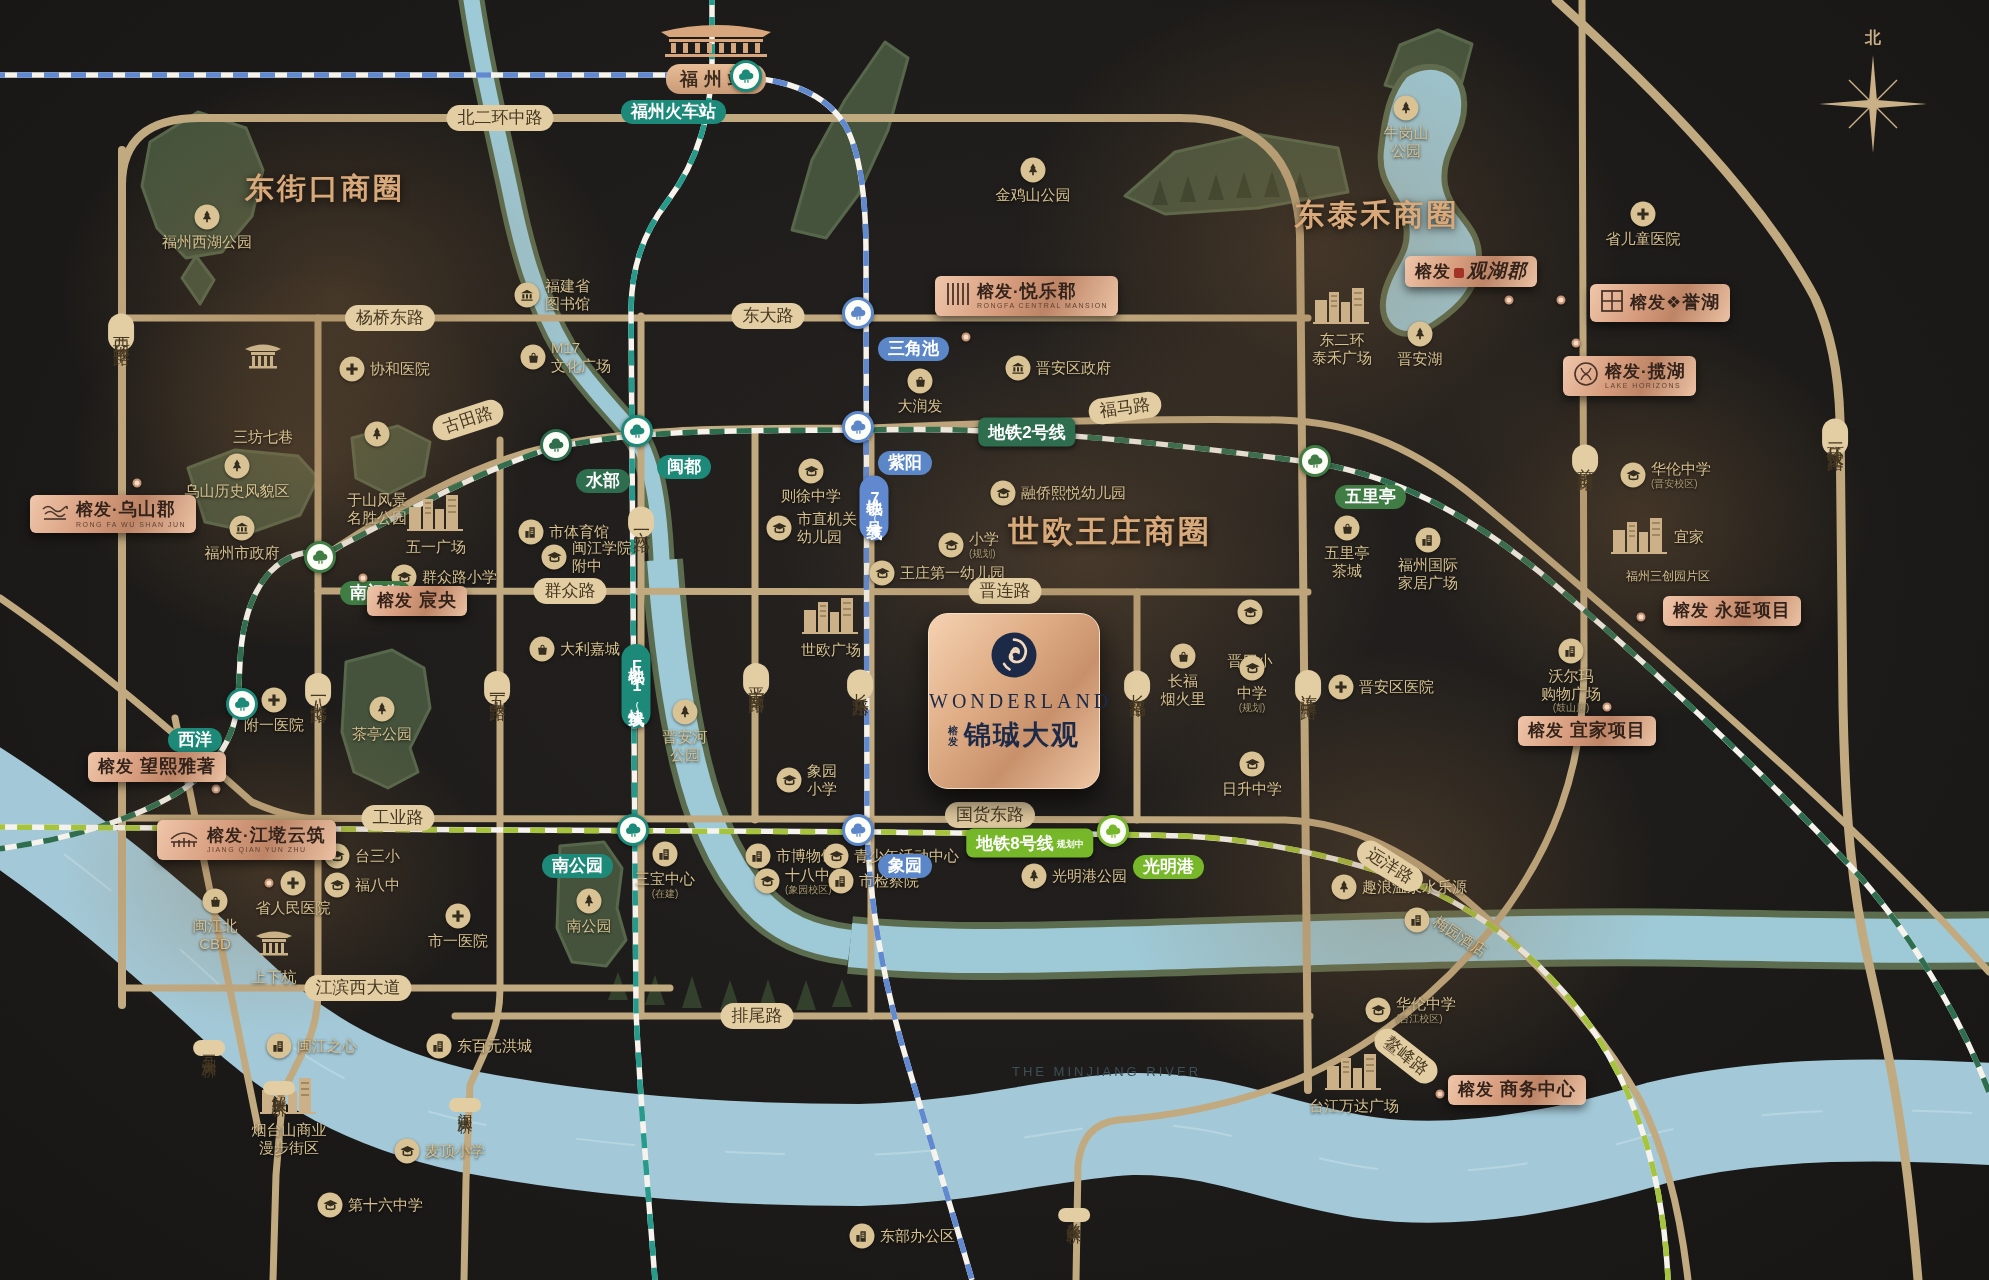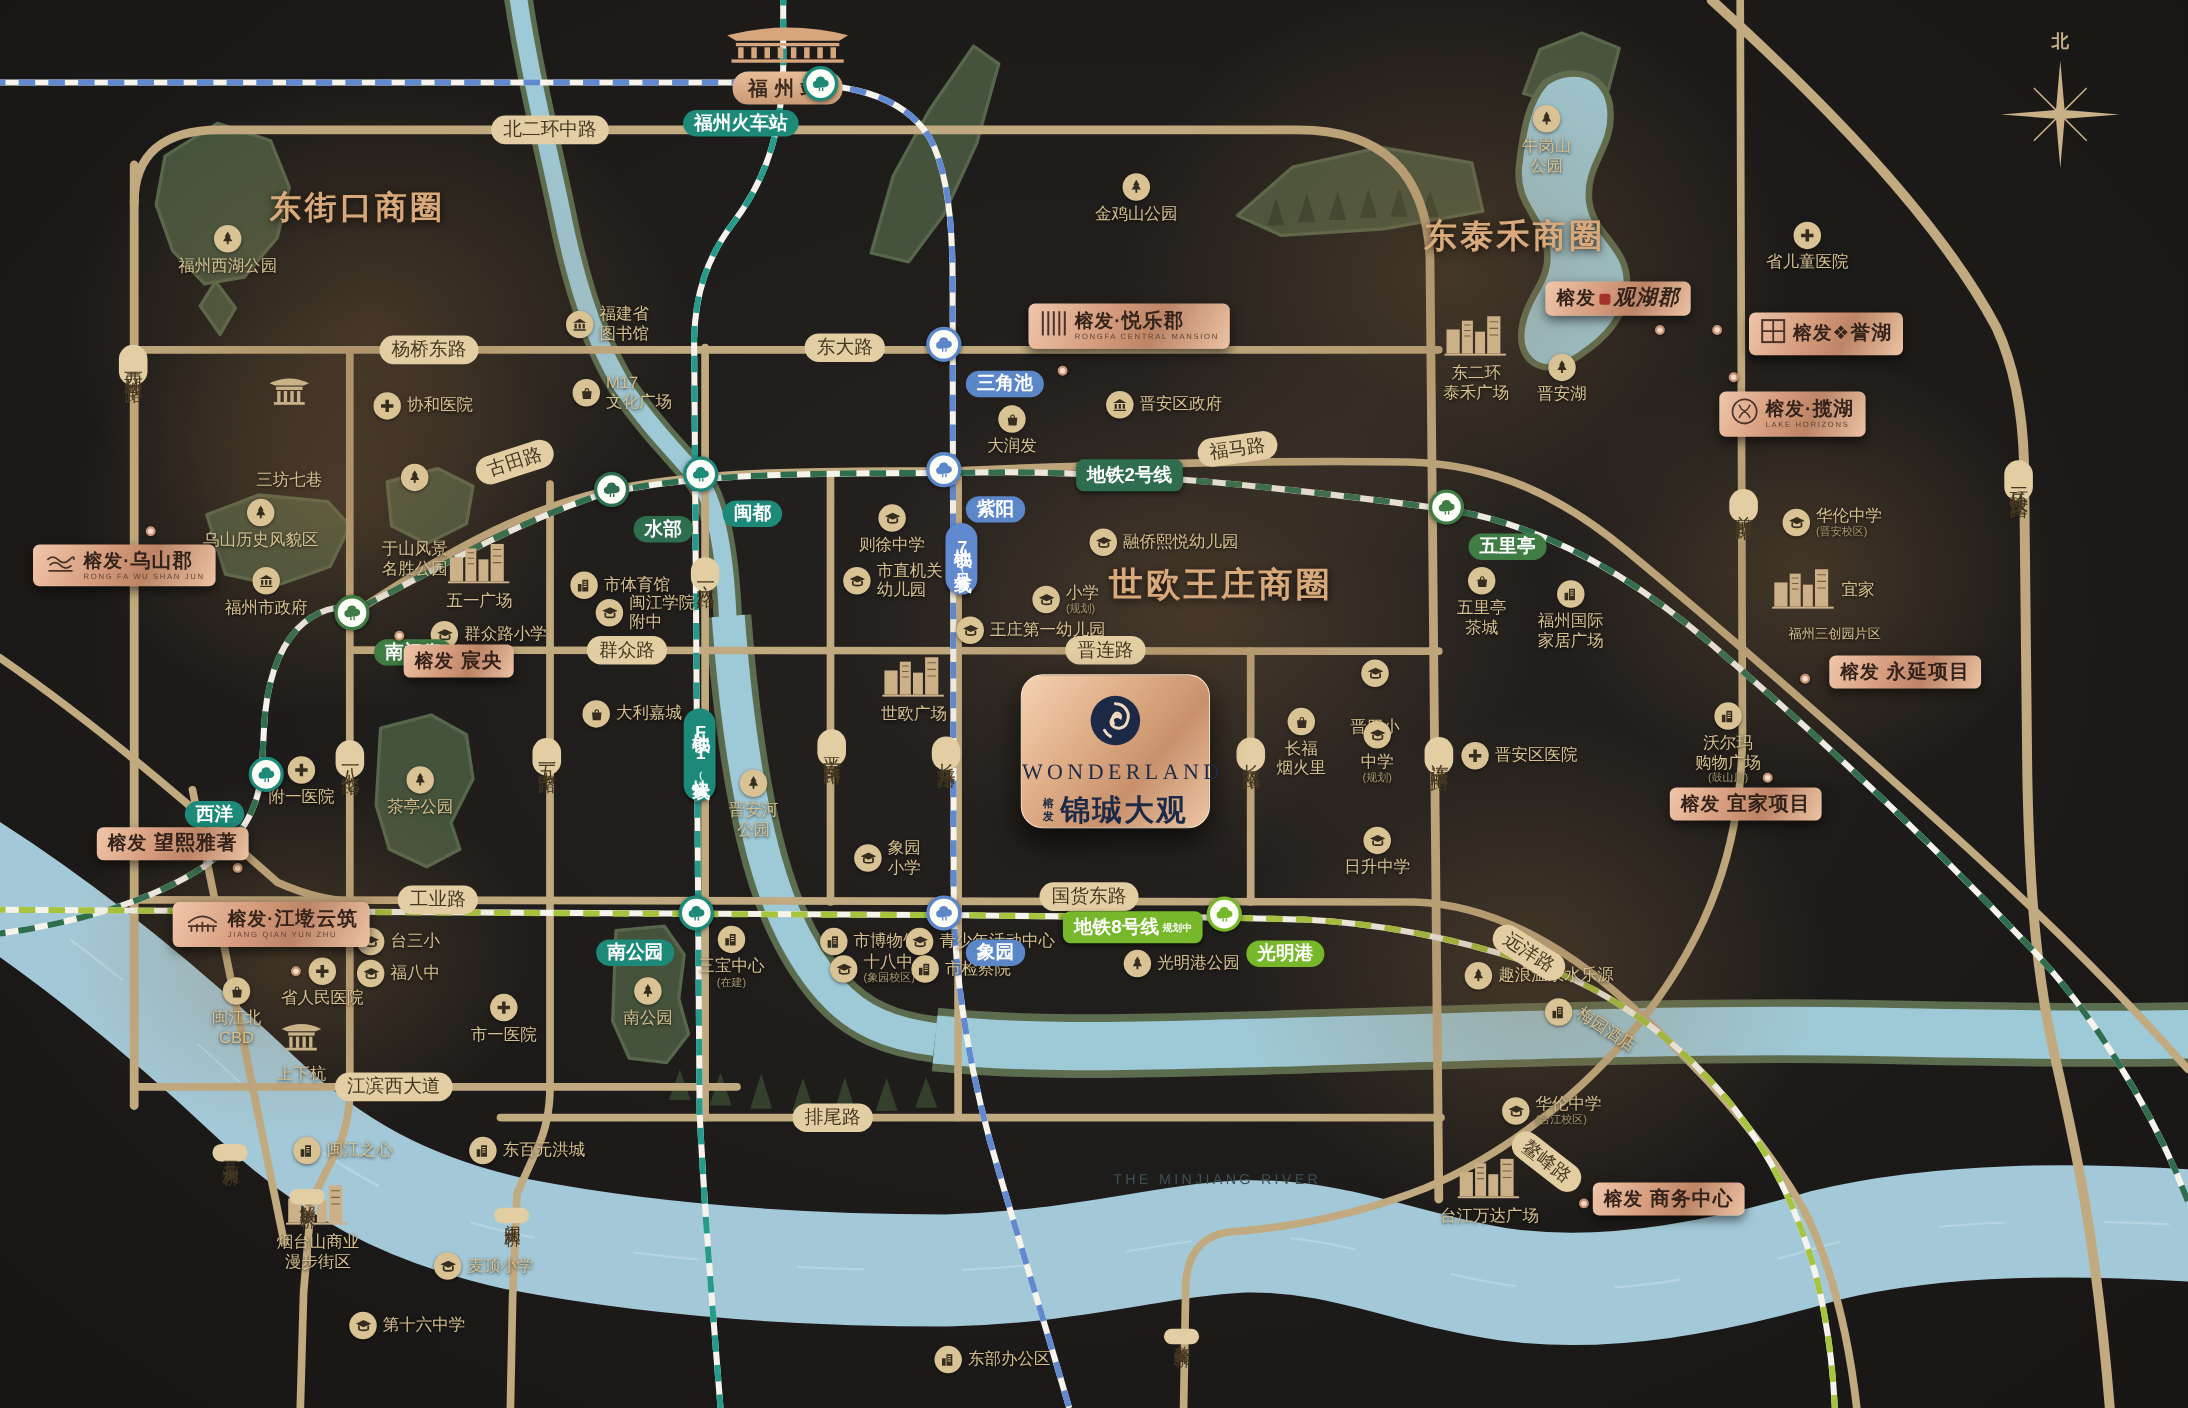--- a/index.html
+++ b/index.html
@@ -46,21 +46,21 @@
       box-shadow:0 4px 10px rgba(0,0,0,.55);line-height:1.1;}
   .proj .brand{font-size:17px;letter-spacing:1px;}
   .proj .nm{font-size:18px;letter-spacing:1px;}
   .proj .script{font-family:"Liberation Serif","DejaVu Serif",serif;font-style:italic;font-size:19px;}
   .proj .en{display:block;font-size:7px;font-weight:normal;letter-spacing:1.5px;color:#5f4433;margin-top:1px;}
   .proj .pic{display:inline-block;vertical-align:middle;margin-right:6px;}
   .proj .seal{display:inline-block;width:10px;height:10px;background:#a33326;border-radius:2px;margin:0 3px;vertical-align:middle;}
   .dot{position:absolute;width:9px;height:9px;border-radius:50%;background:#f6dcc4;border:2px solid #c79476;
       transform:translate(-50%,-50%);z-index:49;box-shadow:0 1px 3px rgba(0,0,0,.5);}
   
-  #wland{position:absolute;left:928px;top:613px;width:172px;height:140px;border-radius:20px;z-index:60;
+  #wland{position:absolute;left:928px;top:613px;width:172px;height:176px;border-radius:20px;z-index:60;
       background:linear-gradient(130deg,#f5d2b2 0%,#e0af88 35%,#c8916c 65%,#eec6a4 100%);
       border:1px solid #f8e0c6;box-shadow:0 12px 28px rgba(0,0,0,.7);text-align:center;padding-top:14px;}
   #wland .wbrand{font-family:"Liberation Serif","DejaVu Serif",serif;font-size:20px;letter-spacing:4px;color:#1d2a47;margin-top:4px;}
   #wland .wname{font-size:27px;font-weight:bold;color:#1d2a47;letter-spacing:2px;margin-top:4px;}
   #wland .wpre{display:inline-block;vertical-align:middle;font-size:10px;line-height:1.05;color:#1d2a47;font-weight:bold;margin-right:4px;}
   
   #rivlab{position:absolute;left:1012px;top:1058px;color:#2f3c42;z-index:18;}
   #rivlab .cn{font-size:42px;font-weight:bold;letter-spacing:38px;font-family:"Liberation Serif","DejaVu Serif",serif;color:#32444d;}
   #rivlab .en{font-size:13px;letter-spacing:3px;color:#3c5058;margin-top:6px;}
   #fzstation{position:absolute;left:655px;top:20px;z-index:35;text-align:center;width:122px;}

